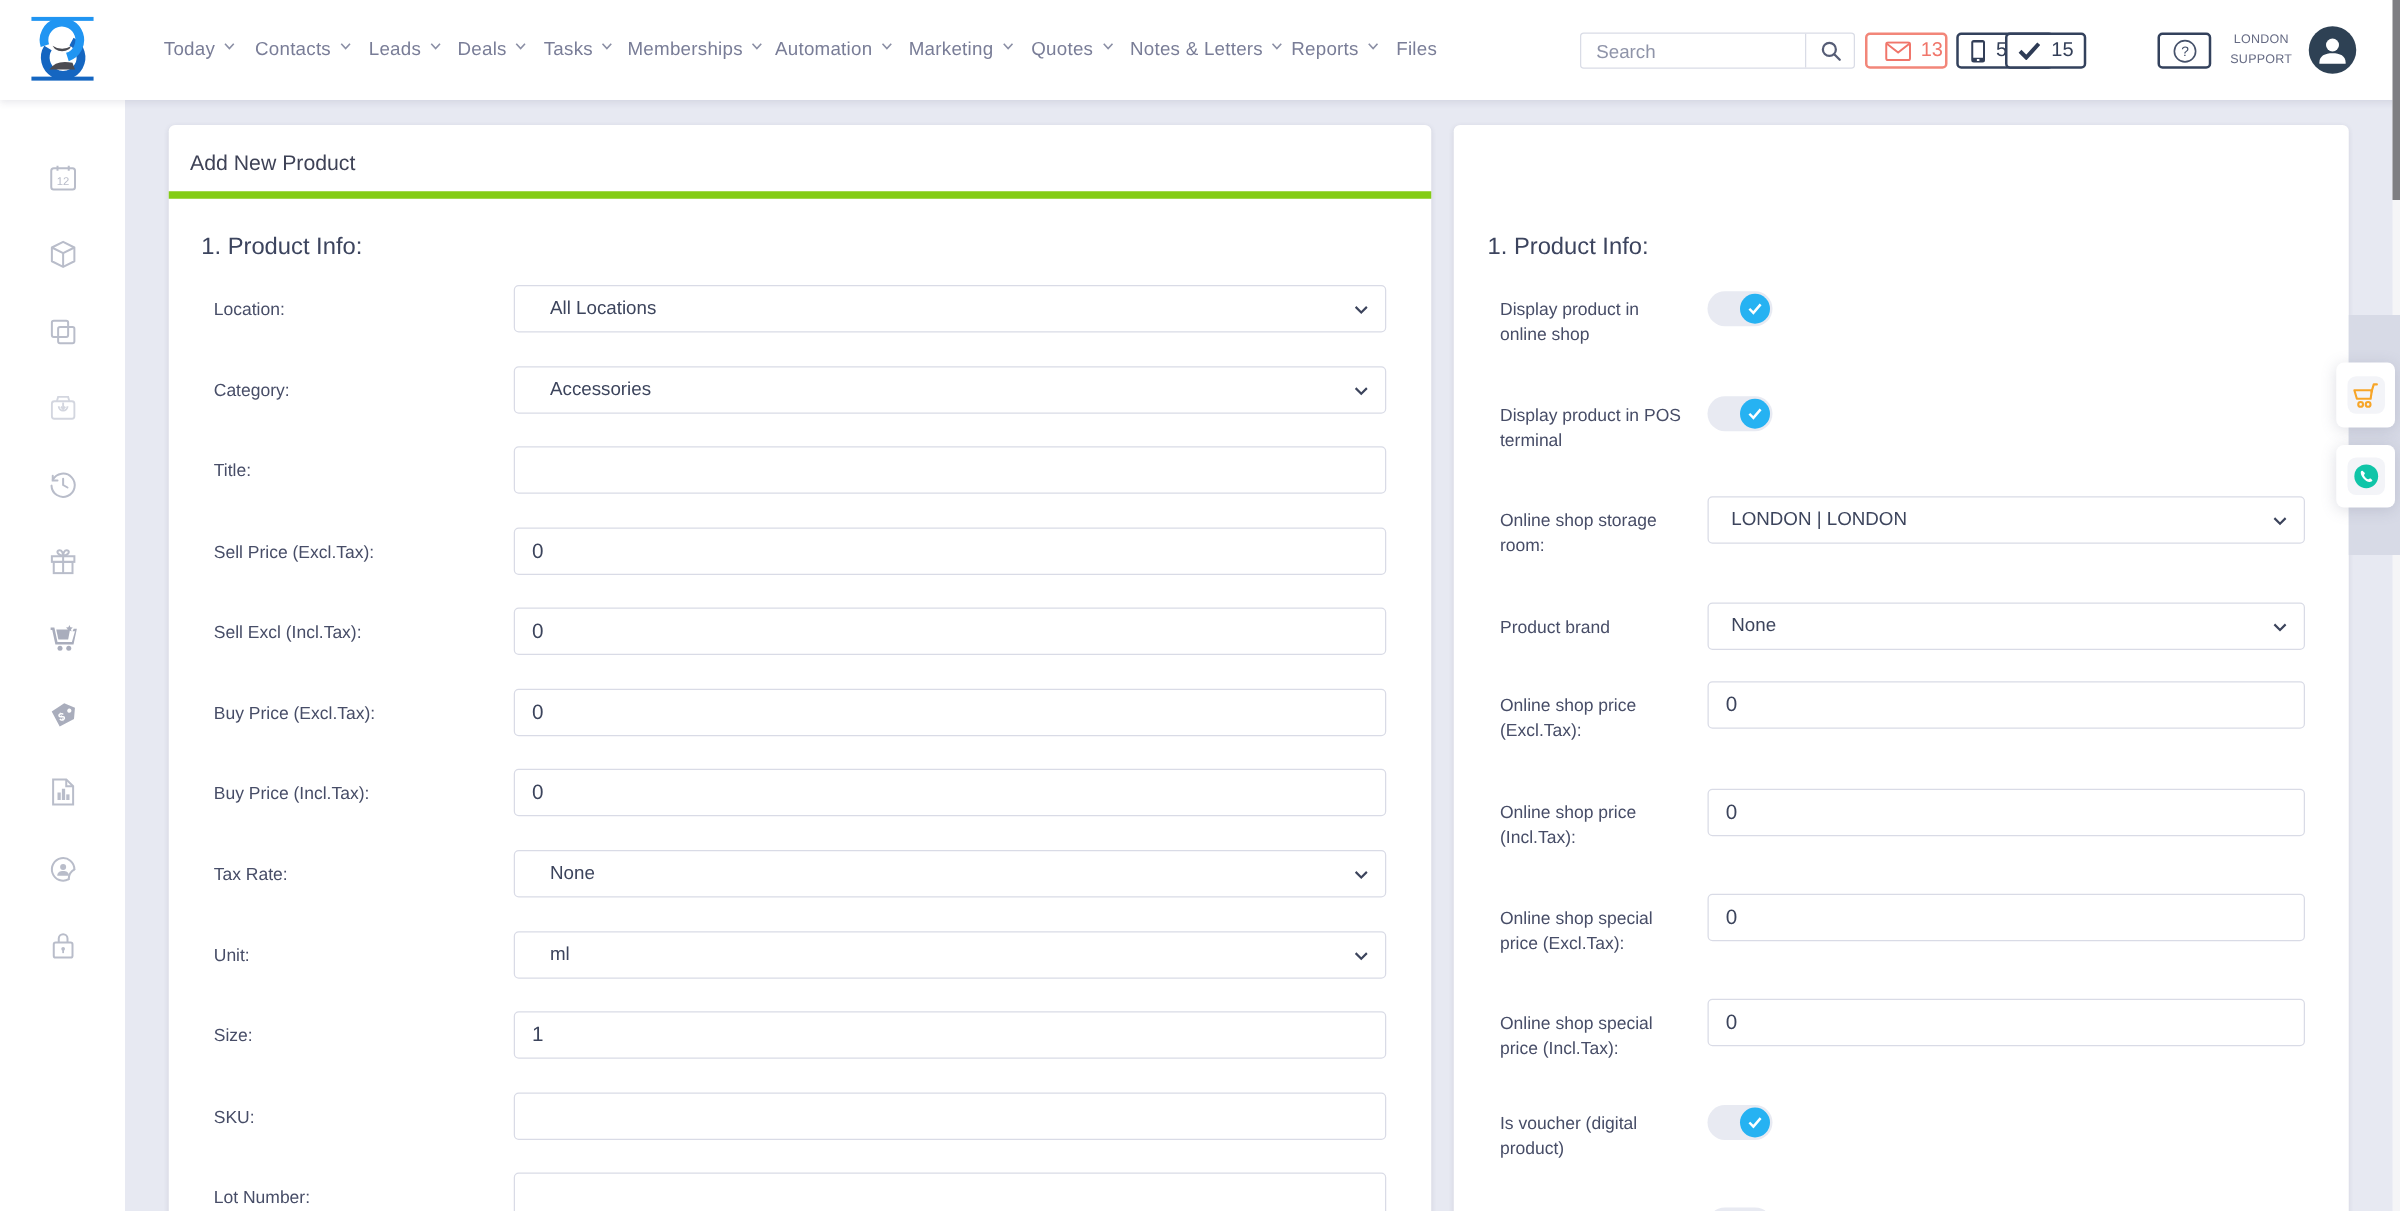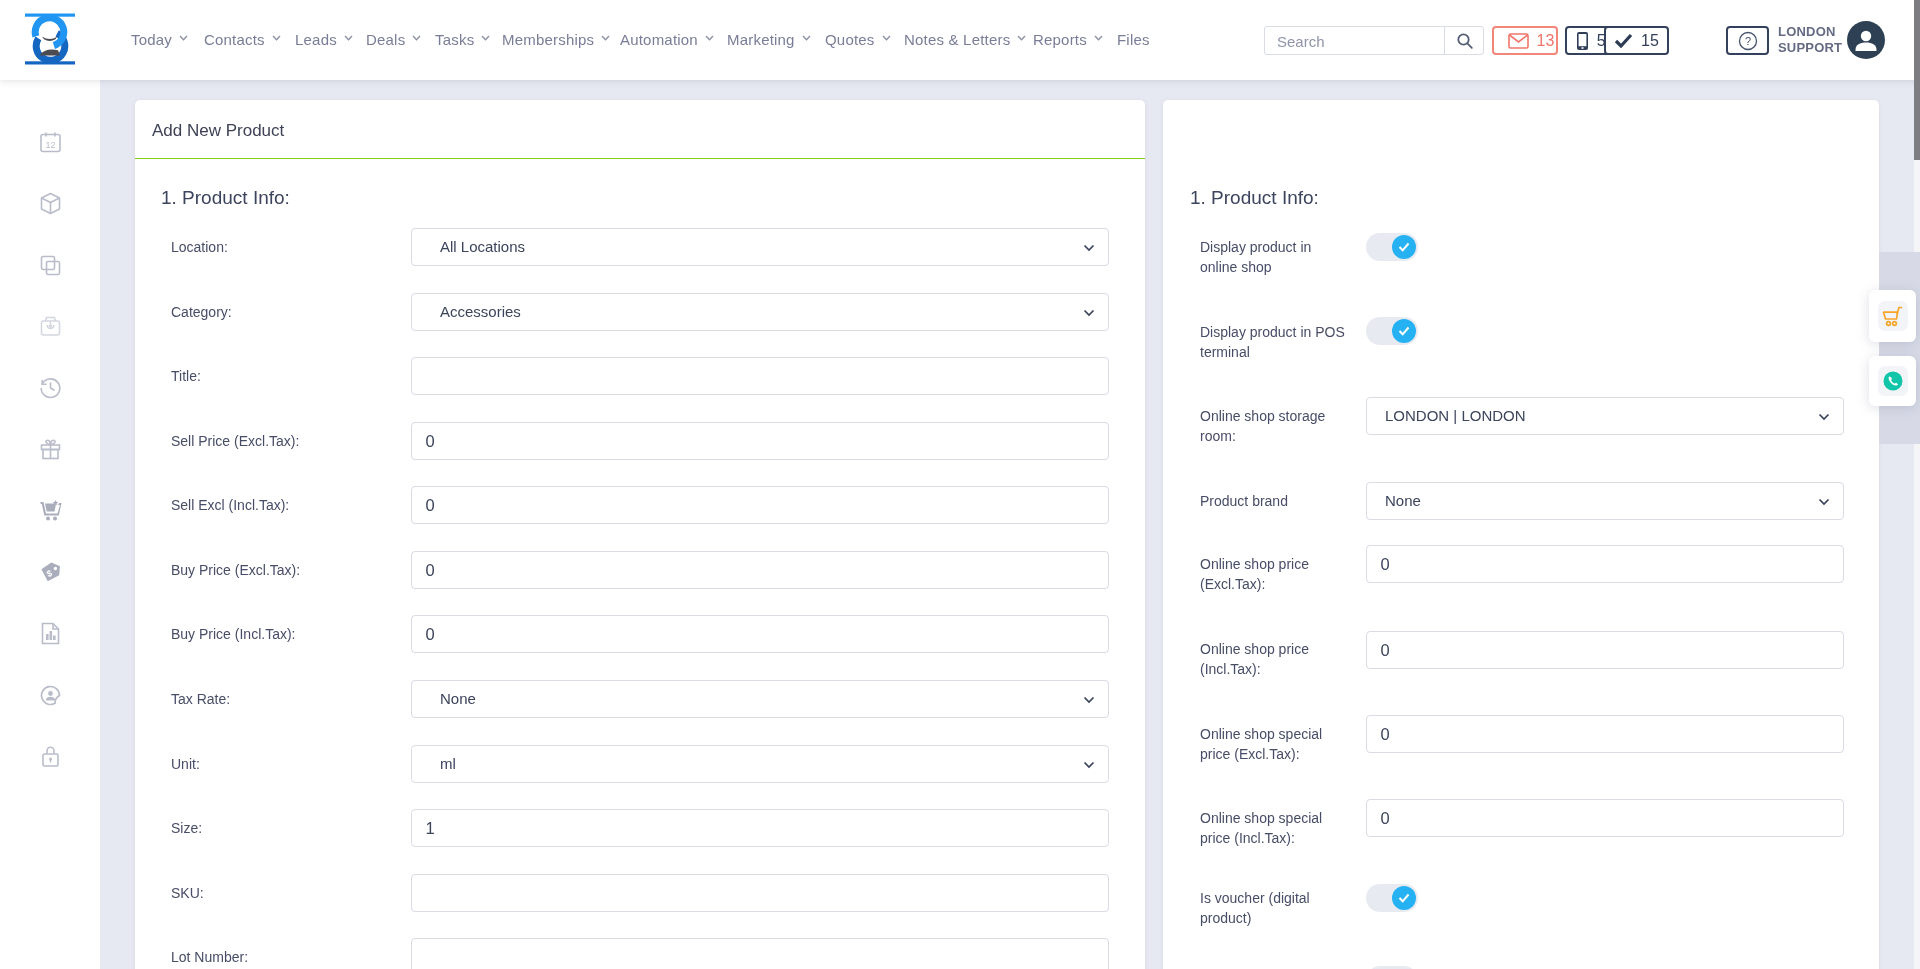--- a/index.html
+++ b/index.html
@@ -20,33 +20,33 @@
 #search .sicon { position:absolute; right:8px; top:4px; }
 
 .topbtn { position:absolute; top:26px; height:29px; border-radius:4px; background:#fff; display:flex; align-items:center; justify-content:center; font-size:17px; }
 #btn-mail { left:1492px; width:66px; border:2px solid #f28679; color:#f0766b;padding-left:12px; }
 #btn-phone { left:1565px; width:78px; border:2px solid #33415c; color:#333f58; }
 #btn-check { left:1604px; width:65px; border:2px solid #33415c; color:#333f58; }
 #btn-help { left:1726px; width:43px; border:2px solid #33415c; color:#333f58; }
 .topbtn svg { display:block; }
 .topbtn .num { margin-left:8px; font-size:16px; }
 
-#acct { position:absolute; left:1778px; top:24px; width:62px; text-align:left; font-size:13px; font-weight:bold; color:#666b84; line-height:15.5px; letter-spacing:.2px; }
+#acct { position:absolute; left:1778px; top:24px; width:62px; text-align:center; font-size:10px; font-weight:normal; color:#666b84; line-height:15.5px; letter-spacing:.2px; }
 #avatar { position:absolute; left:1847px; top:21px; width:38px; height:38px; border-radius:50%; background:#2e4154; }
 
 
 #sidebar { position:absolute; left:0; top:80px; width:100px; height:889px; background:#ffffff; z-index:10; }
 .sicn { position:absolute; left:38px; width:25px; height:25px; }
 .sicn svg { display:block; }
 
 
 .card { position:absolute; background:#fff; border-radius:5px; box-shadow:0 1px 4px rgba(60,60,90,0.10); }
 #card-left { left:135px; top:100px; width:1010px; height:900px; }
 #card-right { left:1163px; top:100px; width:716px; height:900px; }
-.card-header { position:absolute; left:0; top:0; width:100%; height:59px; border-bottom:1px solid #84cc16;padding-left:20px; }
+.card-header { position:absolute; left:0; top:0; width:100%; height:59px; border-bottom:6px solid #84cc16;padding-left:20px; }
 .card-header span { position:absolute; left:17px; top:21px; font-size:17px; color:#3e4256; }
 .sect { position:absolute; font-size:19px; color:#3c445e; }
 
 
 .flabel { position:absolute; font-size:14px; color:#474d67; line-height:20px; }
 .ctrl { position:absolute; background:#fff; border:1px solid #d9dbe6; border-radius:4px; height:38px; font-size:15px; color:#3c445c; line-height:36px; }
 .ctrl .val { margin-left:13.5px; font-size:16.5px; }
 .ctrl.sel .val { font-size:15px; margin-left:28px; }
 .ctrl.sel .arr { position:absolute; right:13px; top:15px; line-height:0; }
 

